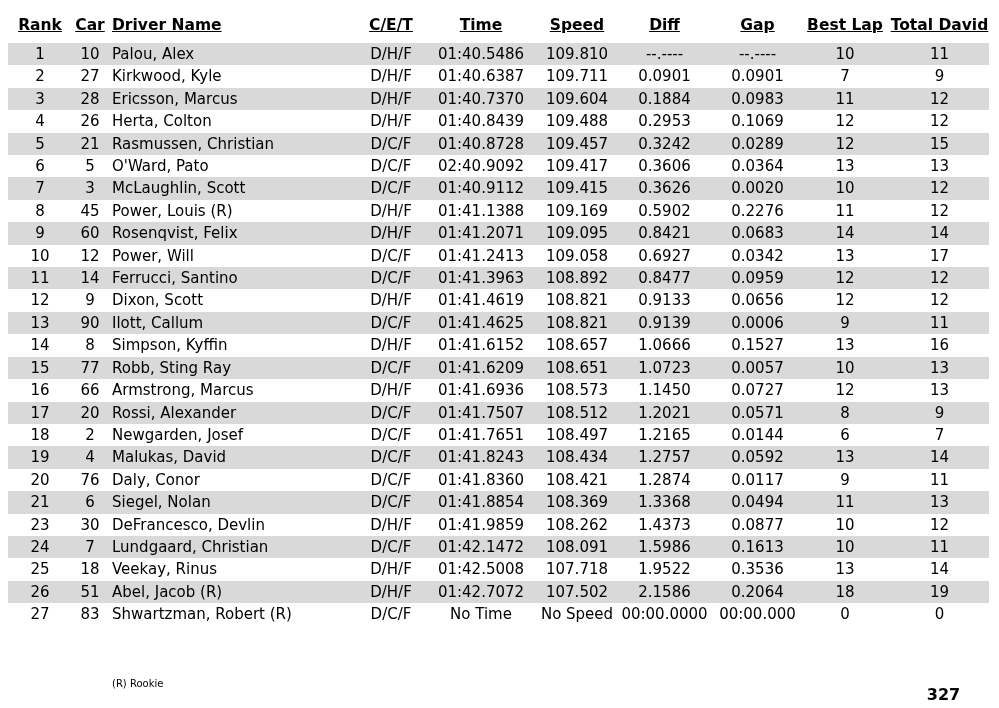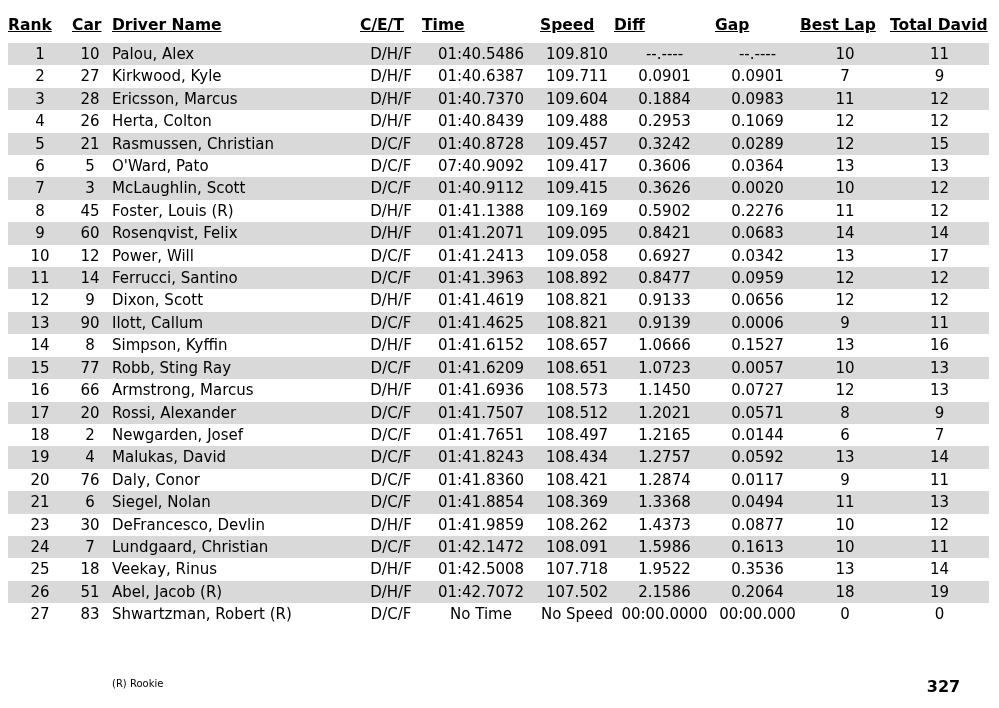--- a/index.html
+++ b/index.html
@@ -27,21 +27,21 @@
     width: 981px;
     margin: 16px 0 0 8px;
   }
   thead th {
     font-weight: bold;
     text-decoration: underline;
     font-size: 15.5px;
     line-height: 19px;
     padding: 0 0 8px 0;
     white-space: nowrap;
-    text-align: left;
+    text-align: center;
     vertical-align: bottom;
   }
   thead th.a-left { text-align: left; padding-left: 4px; margin-left: 10px; }
   tbody td {
     font-size: 15px;
     height: 22.4px;
     line-height: 22.4px;
     padding: 0;
     white-space: nowrap;
     text-align: center;
@@ -83,21 +83,21 @@
     top: 5px;
     text-align: right;
     font-weight: bold;
     font-size: 16px;
     margin-top: 36px;
   }
   .total-laps-value {
     position: absolute;
     left: 898px;
     width: 91px;
-    top: 9px;
+    top: 17px;
     text-align: center;
     font-weight: bold;
     font-size: 16px;
   }
 </style>
 </head>
 <body>
 
 <div class="sheet">
 
@@ -187,21 +187,21 @@
     <td>0.3242</td>
     <td>0.0289</td>
     <td>12</td>
     <td>15</td>
   </tr>
         <tr>
     <td>6</td>
     <td>5</td>
     <td class="a-left">O'Ward, Pato</td>
     <td>D/C/F</td>
-    <td>07:40.9092</td>
+    <td>02:40.9092</td>
     <td>109.417</td>
     <td>0.3606</td>
     <td>0.0364</td>
     <td>13</td>
     <td>13</td>
   </tr>
         <tr>
     <td>7</td>
     <td>3</td>
     <td class="a-left">McLaughlin, Scott</td>
@@ -209,21 +209,21 @@
     <td>01:40.9112</td>
     <td>109.415</td>
     <td>0.3626</td>
     <td>0.0020</td>
     <td>10</td>
     <td>12</td>
   </tr>
         <tr>
     <td>8</td>
     <td>45</td>
-    <td class="a-left">Foster, Louis (R)</td>
+    <td class="a-left">Power, Louis (R)</td>
     <td>D/H/F</td>
     <td>01:41.1388</td>
     <td>109.169</td>
     <td>0.5902</td>
     <td>0.2276</td>
     <td>11</td>
     <td>12</td>
   </tr>
         <tr>
     <td>9</td>

